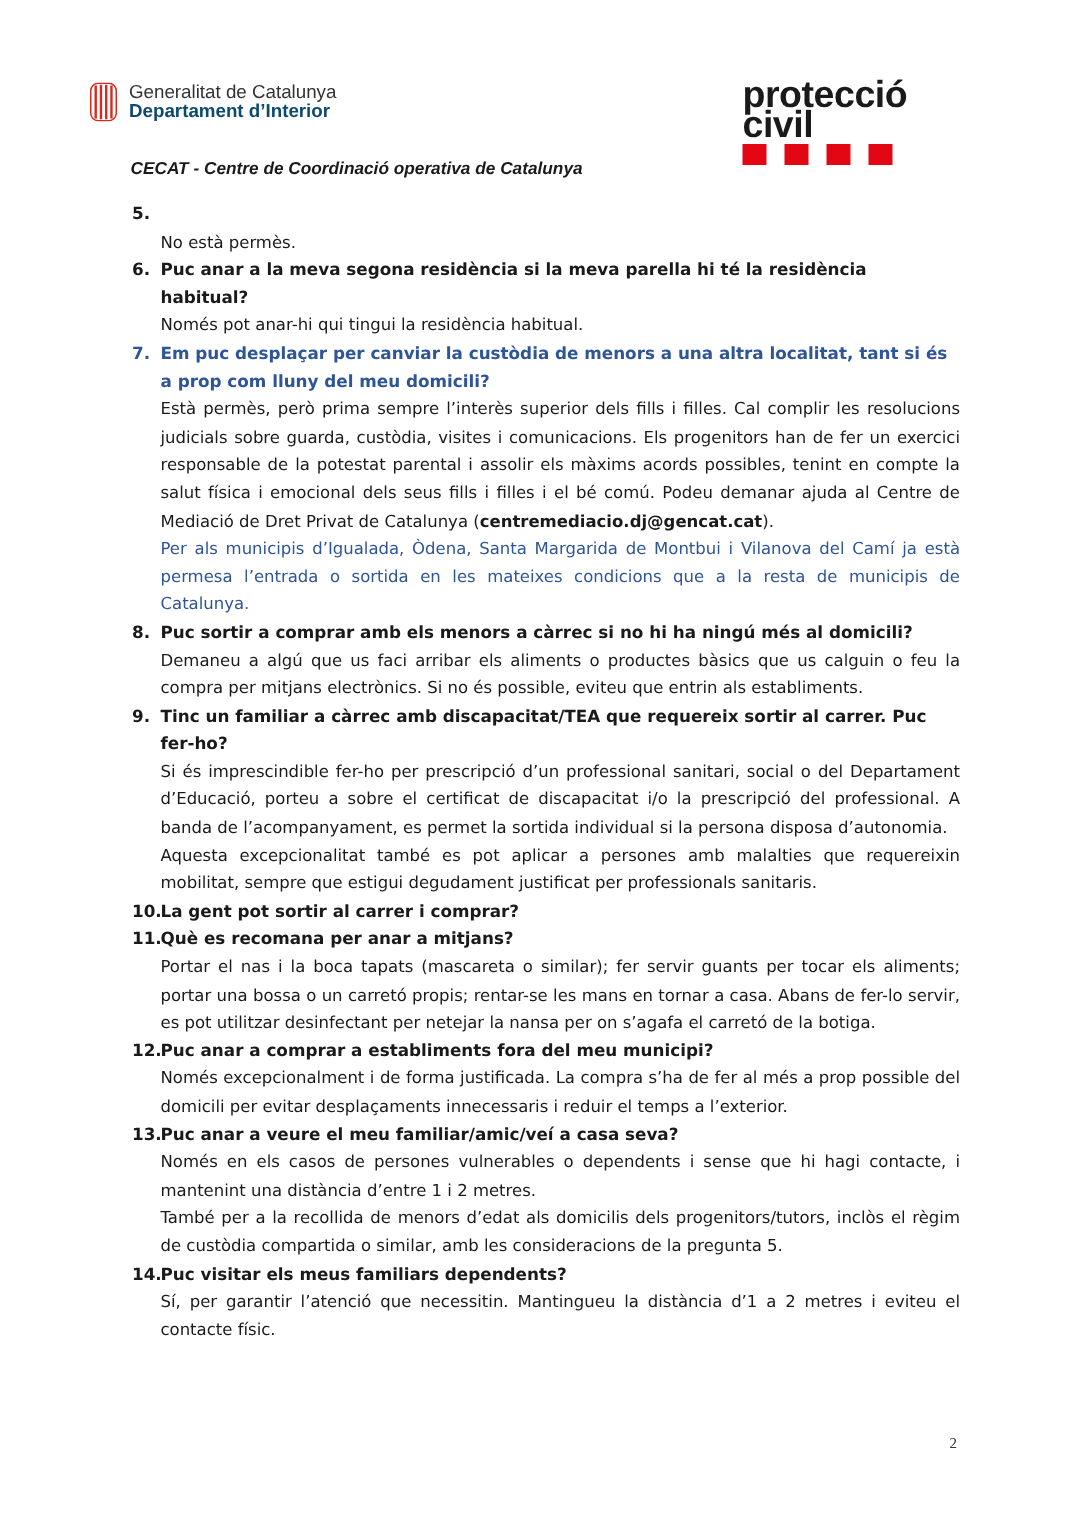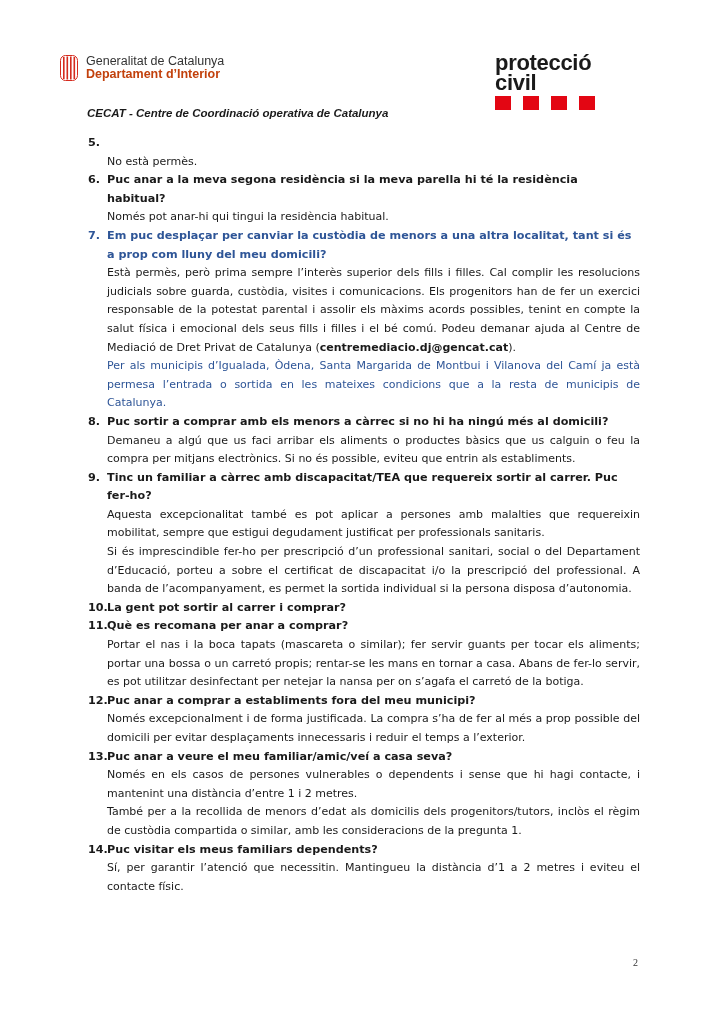--- a/index.html
+++ b/index.html
@@ -3,23 +3,23 @@
   <meta charset="utf-8">
   <style>
     html, body { margin: 0; padding: 0; background: #ffffff; }
     body { width: 725px; height: 1024px; position: relative; overflow: hidden;
       font-family: "Liberation Sans", sans-serif; color: #1a1a1a; }
     .page { position: absolute; left: 0; top: 0; width: 581px; height: 1024px; }
     .header-left { position: absolute; left: 60px; top: 55px; display: flex; align-items: center; }
     .gen-logo { width: 18px; height: 26px; margin-right: 8px; }
     .gen-text { display: flex; flex-direction: column; line-height: 13px; }
     .gen-line1 { font-size: 12.5px; color: #333; }
-    .gen-line2 { font-size: 12.5px; font-weight: bold; color: #c2410c; }
+    .gen-line2 { font-size: 12.5px; font-weight: bold; color: #0c4a6e; }
     .header-right { position: absolute; left: 495px; top: 53px; }
-    .pc-title { font-size: 22px; font-weight: bold; color: #1a1a1a; letter-spacing: -0.3px; line-height: 20px; }
+    .pc-title { font-size: 25px; font-weight: bold; color: #1a1a1a; letter-spacing: -0.3px; line-height: 20px; }
     .pc-squares { display: flex; gap: 12px; margin-top: 3px; }
     .pc-sq { width: 16px; height: 14px; background: #e30613; }
     .cecat { position: absolute; left: 87px; top: 107px; font-size: 11.5px; font-weight: bold; color: #1a1a1a; font-style: italic; }
     .content { position: absolute; left: 88px; top: 134px; width: 552px;
       font-family: "DejaVu Sans", sans-serif; font-size: 11px; line-height: 18.6px; }
     .q { display: flex; font-weight: bold; font-size: 11.2px; }
     .q .num { width: 19px; flex-shrink: 0; }
     .q.blue { color: #2e5597; }
     .a { padding-left: 19px; text-align: justify; font-size: 11px; }
     .a.blue { color: #2e5597; }
@@ -79,46 +79,46 @@
     <div class="q">
         <span class="num">8.</span>
         <span>Puc sortir a comprar amb els menors a càrrec si no hi ha ningú més al domicili?</span>
       </div>
     <div class="a">Demaneu a algú que us faci arribar els aliments o productes bàsics que us calguin o feu la compra per mitjans electrònics. Si no és possible, eviteu que entrin als establiments.</div>
 
     <div class="q">
         <span class="num">9.</span>
         <span>Tinc un familiar a càrrec amb discapacitat/TEA que requereix sortir al carrer. Puc fer-ho?</span>
       </div>
+    <div class="a">Si és imprescindible fer-ho per prescripció d’un professional sanitari, social o del Departament d’Educació, porteu a sobre el certificat de discapacitat i/o la prescripció del professional. A banda de l’acompanyament, es permet la sortida individual si la persona disposa d’autonomia.</div>
     <div class="a">Aquesta excepcionalitat també es pot aplicar a persones amb malalties que requereixin mobilitat, sempre que estigui degudament justificat per professionals sanitaris.</div>
-    <div class="a">Si és imprescindible fer-ho per prescripció d’un professional sanitari, social o del Departament d’Educació, porteu a sobre el certificat de discapacitat i/o la prescripció del professional. A banda de l’acompanyament, es permet la sortida individual si la persona disposa d’autonomia.</div>
 
     <div class="q">
         <span class="num">10.</span>
         <span>La gent pot sortir al carrer i comprar?</span>
       </div>
 
     <div class="q">
         <span class="num">11.</span>
-        <span>Què es recomana per anar a comprar?</span>
+        <span>Què es recomana per anar a mitjans?</span>
       </div>
     <div class="a">Portar el nas i la boca tapats (mascareta o similar); fer servir guants per tocar els aliments; portar una bossa o un carretó propis; rentar-se les mans en tornar a casa. Abans de fer-lo servir, es pot utilitzar desinfectant per netejar la nansa per on s’agafa el carretó de la botiga.</div>
 
     <div class="q">
         <span class="num">12.</span>
         <span>Puc anar a comprar a establiments fora del meu municipi?</span>
       </div>
     <div class="a">Només excepcionalment i de forma justificada. La compra s’ha de fer al més a prop possible del domicili per evitar desplaçaments innecessaris i reduir el temps a l’exterior.</div>
 
     <div class="q">
         <span class="num">13.</span>
         <span>Puc anar a veure el meu familiar/amic/veí a casa seva?</span>
       </div>
     <div class="a">Només en els casos de persones vulnerables o dependents i sense que hi hagi contacte, i mantenint una distància d’entre 1 i 2 metres.</div>
-    <div class="a">També per a la recollida de menors d’edat als domicilis dels progenitors/tutors, inclòs el règim de custòdia compartida o similar, amb les consideracions de la pregunta 1.</div>
+    <div class="a">També per a la recollida de menors d’edat als domicilis dels progenitors/tutors, inclòs el règim de custòdia compartida o similar, amb les consideracions de la pregunta 5.</div>
 
     <div class="q">
         <span class="num">14.</span>
         <span>Puc visitar els meus familiars dependents?</span>
       </div>
     <div class="a">Sí, per garantir l’atenció que necessitin. Mantingueu la distància d’1 a 2 metres i eviteu el contacte físic.</div>
   </div>
 
   <div class="pagenum">2</div>
 </div>

